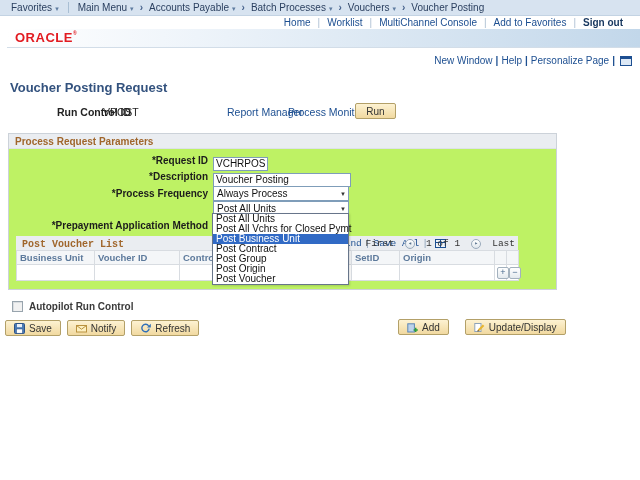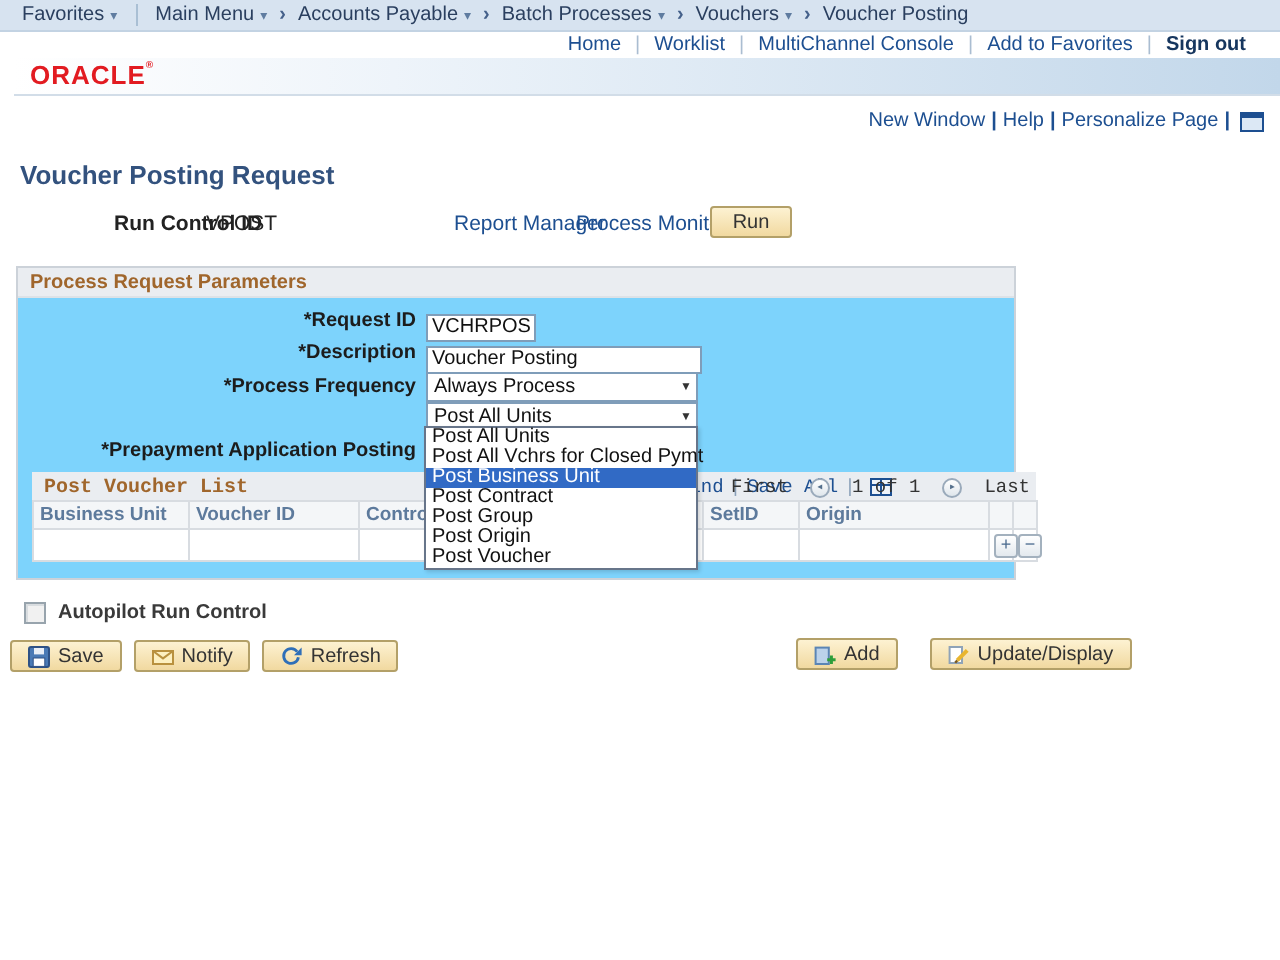--- a/index.html
+++ b/index.html
@@ -49,22 +49,22 @@
   .lnk { color:#1d4f91; font-size:10.5px; cursor:pointer; }
   .rm { position:absolute; left:227px; top:106px; }
   .pm { position:absolute; left:288px; top:106px; }
 
   .btn { display:inline-flex; align-items:center; gap:4px; background:linear-gradient(#fdf2d2,#f1d9a0);
          border:1px solid #b3a068; border-radius:2px; font-size:10px; color:#333;
          padding:0 8px; height:16px; cursor:pointer; white-space:nowrap; }
   .runbtn { position:absolute; left:355px; top:103px; width:41px; justify-content:center; }
 
   
-  .groupbox { position:absolute; left:8px; top:133px; width:500px; height:157px;
-              border:1px solid #ccd2d9; background:#7dd3fc; }
+  .groupbox { position:absolute; left:8px; top:133px; width:549px; height:157px;
+              border:1px solid #ccd2d9; background:#bef264; }
   .gb-header { height:15px; background:#eaedf1; border-bottom:1px solid #dde2e7;
                font-size:10px; font-weight:bold; color:#a0662c; padding:2px 0 0 6px; }
   .frow { position:absolute; left:0; height:16px; width:100%; }
   .r1{top:19px} .r2{top:35px} .r3{top:52px} .r4{top:67px} .r5{top:84px}
   .flabel { position:absolute; left:0; width:199px; text-align:right; top:2px;
             font-size:10px; font-weight:bold; color:#1c1c1c; white-space:nowrap; }
   .ffield { position:absolute; left:204px; top:0; }
   input.txt { height:14px; border:1px solid #7f9db9; font-size:10px; padding:0 2px;
               font-family:inherit; color:#111; }
   .w55{width:55px} .w138{width:138px}
@@ -214,21 +214,21 @@
     </div>
     <div class="frow r4">
       <span class="ffield">
         <span class="pselect">
           <span>Post All Units</span>
           <span class="arr"></span>
         </span>
       </span>
     </div>
     <div class="frow r5">
-      <span class="flabel">*Prepayment Application Posting</span>
+      <span class="flabel">*Prepayment Application Method</span>
       <span class="ffield">
         <span class="pselect">
           <span></span>
           <span class="arr"></span>
         </span>
       </span>
     </div>
 
     <div class="grid">
       <div class="grid-header">

